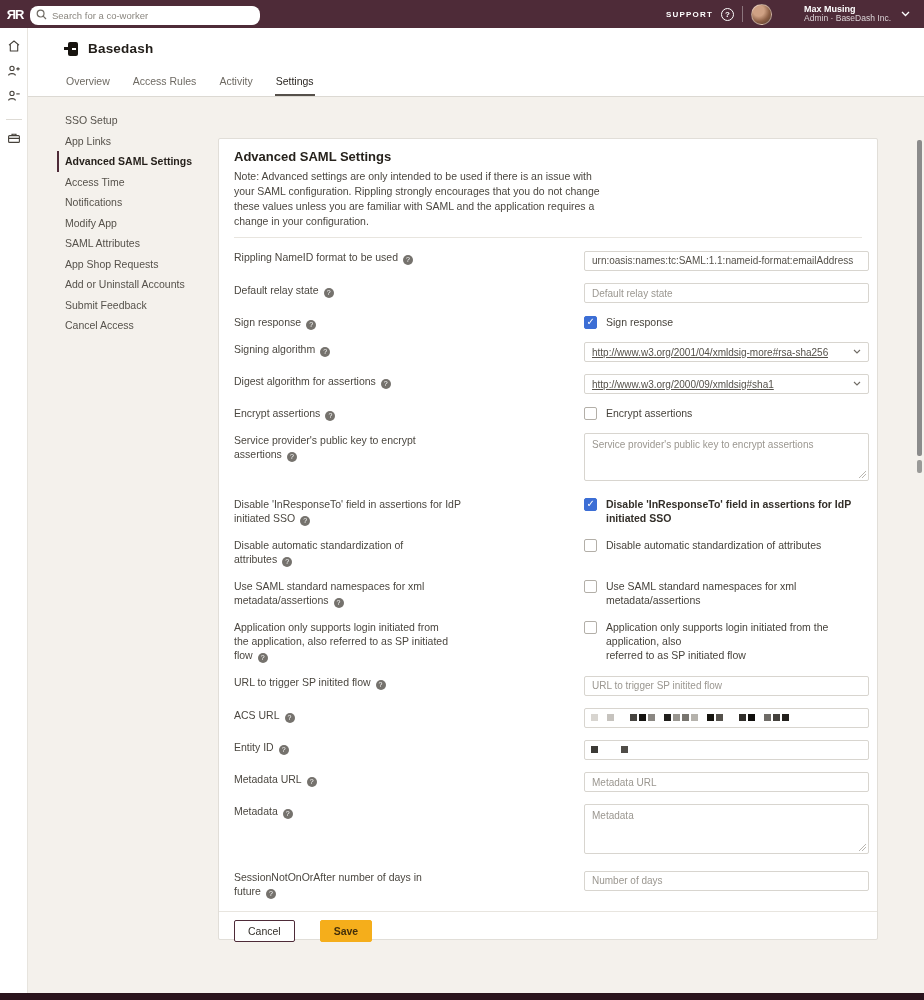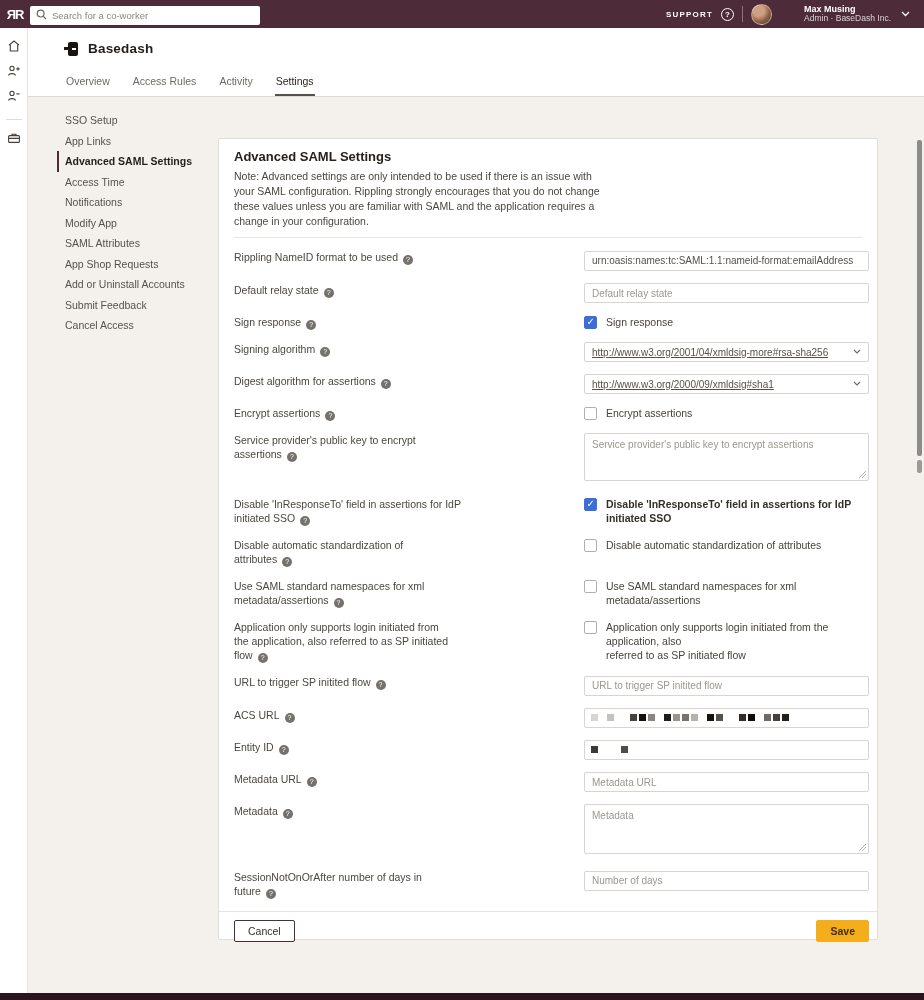--- a/index.html
+++ b/index.html
@@ -3,21 +3,21 @@
 <meta charset="utf-8">
 <style>
   * { margin:0; padding:0; box-sizing:border-box; }
   html,body { width:924px; height:1000px; overflow:hidden; }
   body { position:relative; font-family:"Liberation Sans","DejaVu Sans",sans-serif; background:#f4f1ec; color:#3b3732; }
 
   
   .topbar { position:absolute; left:0; top:0; width:924px; height:28px; background:#4e2b38; display:flex; align-items:center; z-index:30; }
   .rlogo { width:30px; text-align:center; color:#fff; font-weight:bold; font-size:13px; letter-spacing:-1px; }
   .searchbox { position:relative; width:230px; height:19px; }
-  .searchbox input { width:100%; height:100%; border:none; border-radius:2px; background:#fff; font-size:9.5px; padding:0 6px 0 22px; color:#3b3732; outline:none; font-family:inherit; }
+  .searchbox input { width:100%; height:100%; border:none; border-radius:8px; background:#fff; font-size:9.5px; padding:0 6px 0 22px; color:#3b3732; outline:none; font-family:inherit; }
   .searchbox input::placeholder { color:#8a867f; }
   .searchbox .mag { position:absolute; left:6px; top:4px; }
   .topbar-right { margin-left:auto; display:flex; align-items:center; gap:8px; padding-right:14px; }
   .support { color:#fff; font-size:8px; font-weight:bold; letter-spacing:1.2px; cursor:pointer; }
   .qmark-circle { width:13px; height:13px; border:1.2px solid #fff; border-radius:50%; color:#fff; font-size:8px; line-height:11px; text-align:center; font-weight:bold; }
   .topdiv { width:1px; height:16px; background:rgba(255,255,255,.35); }
   .avatar { width:21px; height:21px; border-radius:50%; background:radial-gradient(circle at 35% 30%, #cfa184 0 30%, #8c5f45 60%, #4c3326 100%); border:1px solid rgba(255,255,255,.4); }
   .usercol { line-height:1.15;margin-left:24px; }
   .uname { color:#fff; font-size:9px; font-weight:bold; }
   .umeta { color:rgba(255,255,255,.78); font-size:8.5px; }
@@ -73,21 +73,21 @@
   .cbrow { display:flex; align-items:flex-start; gap:9px; }
   .cbx { flex:none; width:13px; height:13px; border:1px solid #b3afa8; border-radius:2px; background:#fff; cursor:pointer; position:relative; margin-top:0.5px; }
   .cbx.checked { background:#3c6ed5; border-color:#3c6ed5; }
   .cbx.checked:after { content:"✓"; position:absolute; left:1.5px; top:-1px; color:#fff; font-size:10px; font-weight:bold; }
   .cbx-label { font-size:10.5px; line-height:14px; color:#47433c; white-space:pre-line; }
   .cbx-label.bold { font-weight:bold; color:#332f29; }
   .redbox { width:100%; height:20px; border:1px solid #d8d5cf; border-radius:2px; background:#fff; display:flex; align-items:center; gap:2px; padding:0 6px; }
   .px { display:inline-block; width:7px; height:7px; flex:none; }
   .px.gap { width:5px; background:transparent !important; }
 
-  .card-footer { margin-top:auto; border-top:1px solid #e8e5df; padding:8px 8px 12px 15px; display:flex; justify-content:space-between; gap:8px; }
+  .card-footer { margin-top:auto; border-top:1px solid #e8e5df; padding:8px 8px 12px 15px; display:flex; justify-content:flex-start; gap:25px; }
   .btn { height:22px; border-radius:2px; font-size:10.5px; font-family:inherit; cursor:pointer; display:flex; align-items:center; padding:0 13px; }
   .btn-cancel { background:#fff; border:1px solid #4e2b38; color:#332f2a; }
   .btn-save { background:#f5ae1b; border:1px solid #f5ae1b; color:#45300a; font-weight:bold; }
 
   
   .sb-thumb { position:absolute; right:2px; top:140px; width:5px; height:316px; background:#8b8b8b; border-radius:2px; z-index:40; }
   .sb-stub  { position:absolute; right:2px; top:460px; width:5px; height:13px; background:#9a9a98; border-radius:2px; z-index:40; }
   .bottombar { position:absolute; left:0; bottom:0; width:924px; height:7px; background:#2a141d; z-index:50; }
 
   svg.icn { display:block; }

